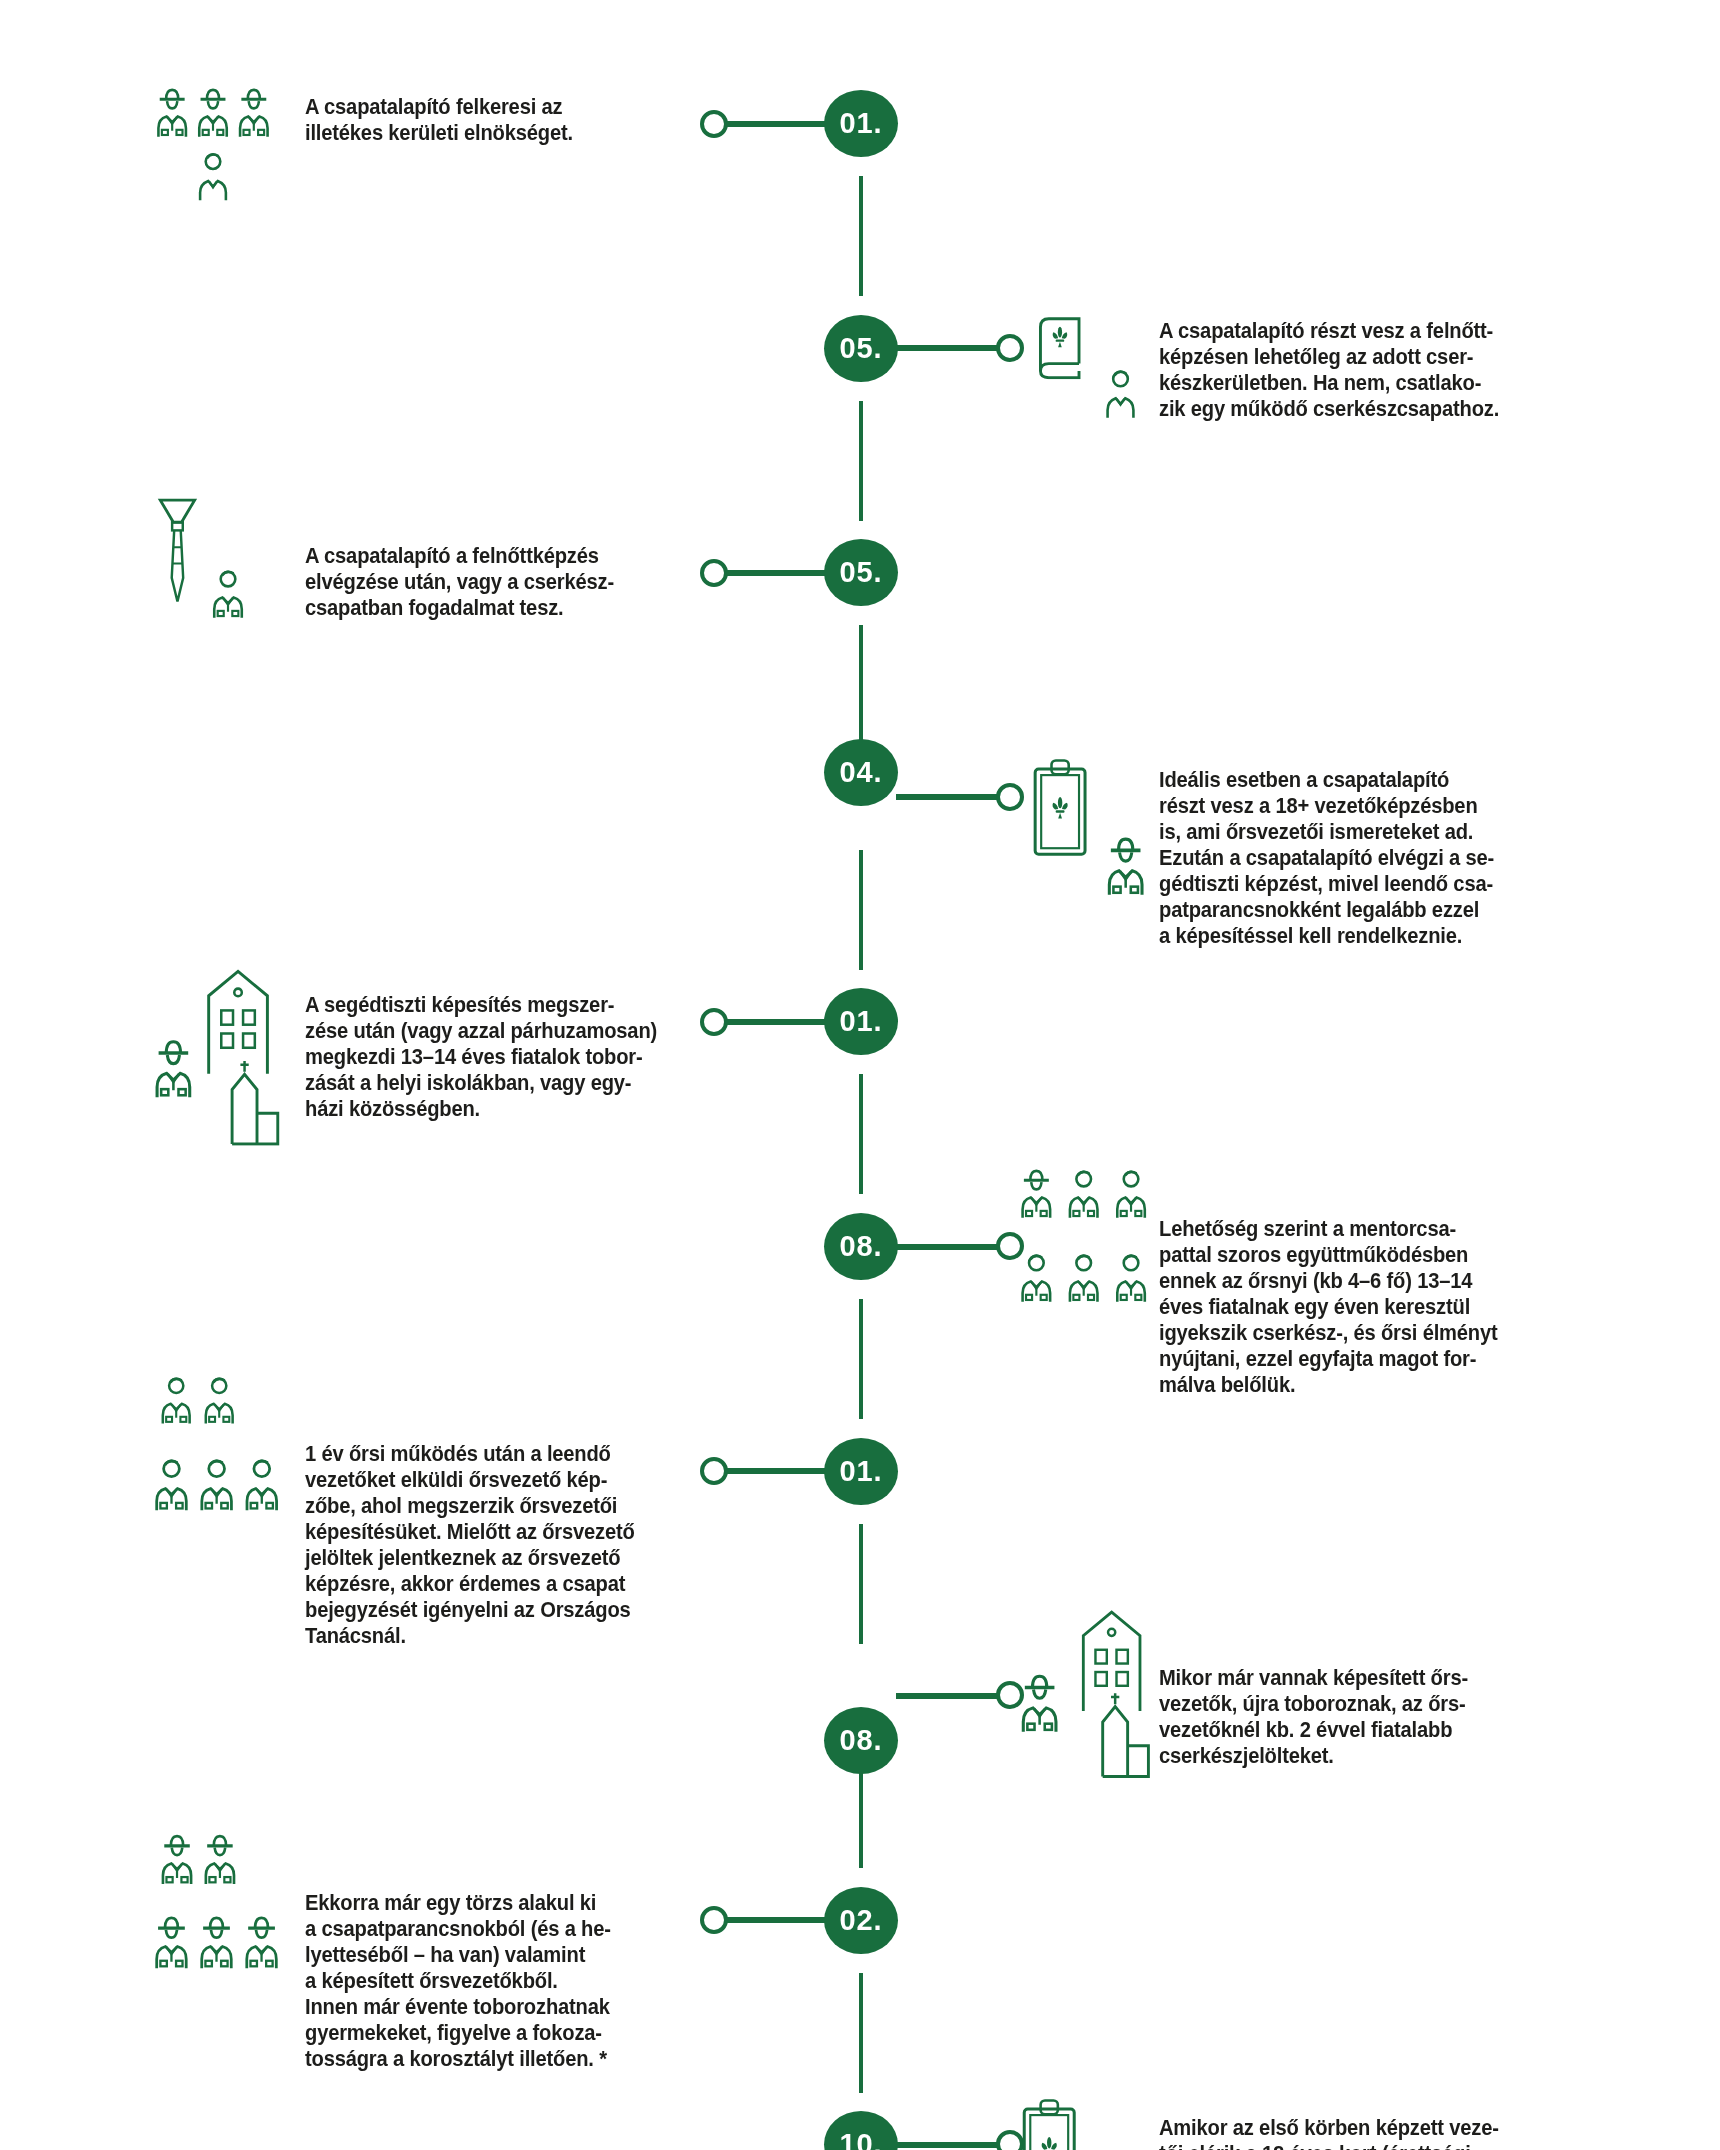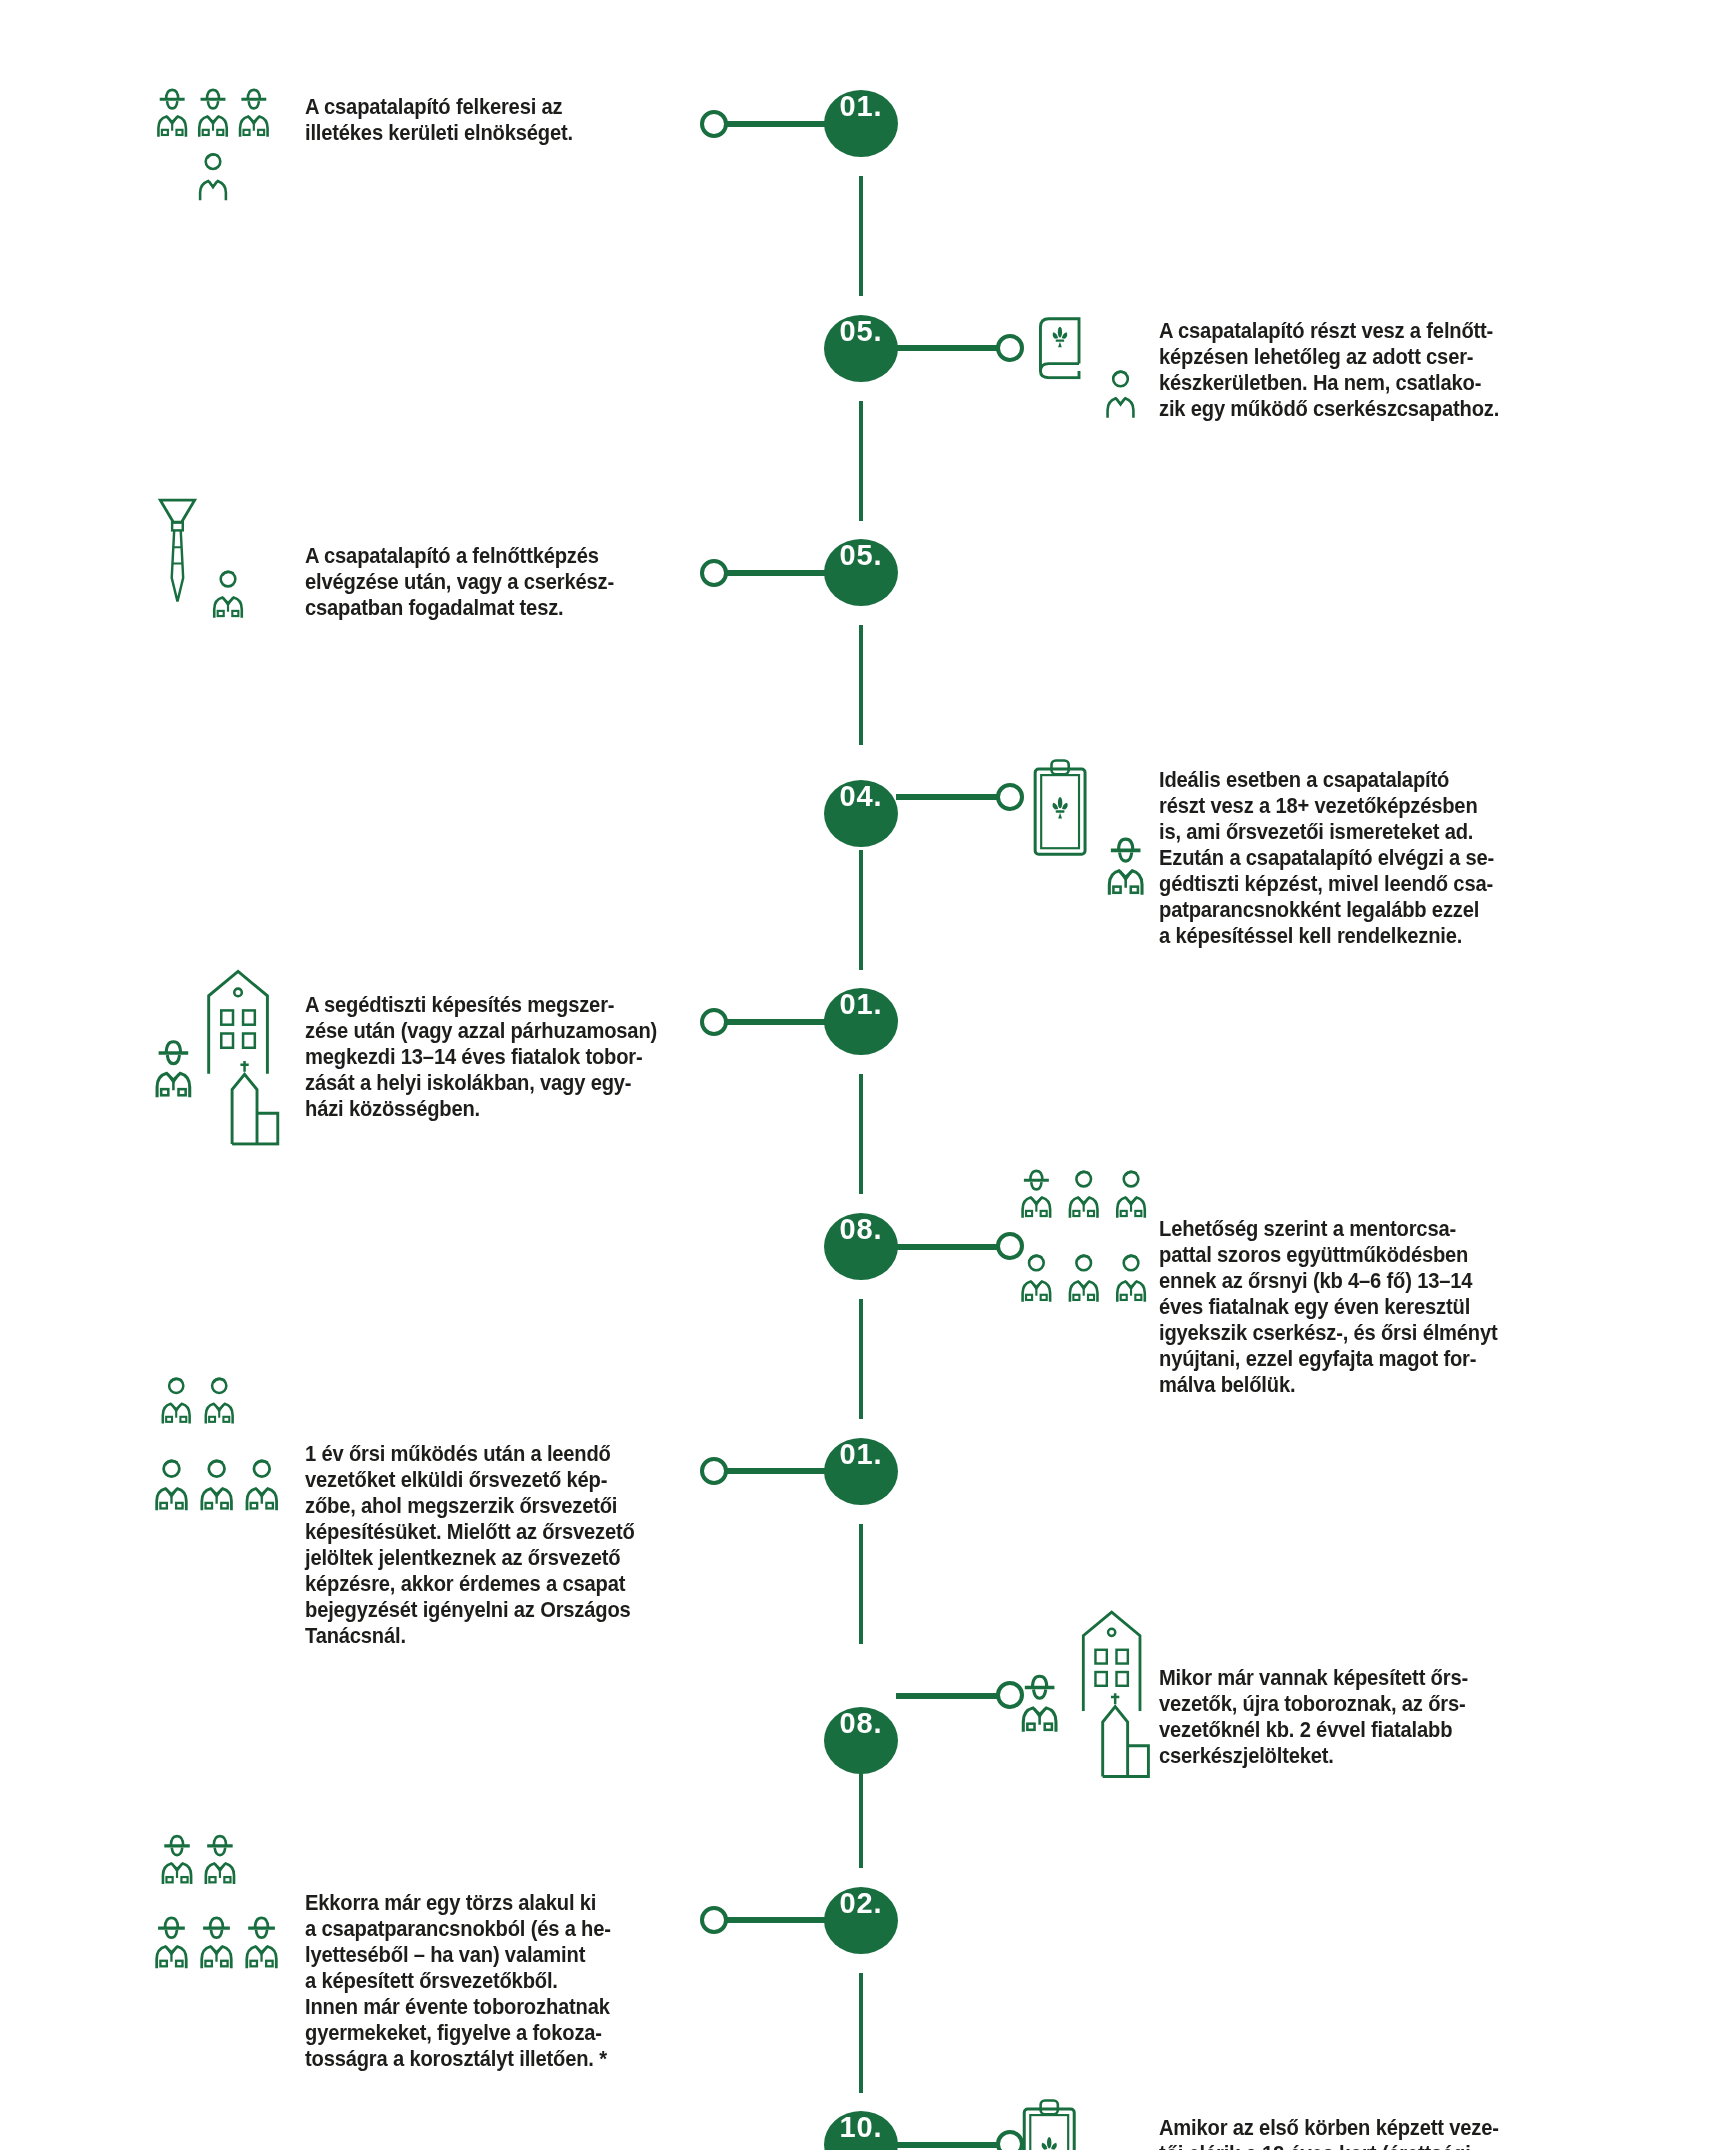--- a/index.html
+++ b/index.html
@@ -22,20 +22,21 @@
     background:var(--green);
   }
   .num-circle{
     position:absolute;
     left:824px;
     width:74px;
     height:67px;
     border-radius:50%;
     background:var(--green);
     display:flex;
+    align-items:center;
     justify-content:center;
   }
   .num-circle span{
     color:#fff;
     font-size:29px;
     font-weight:bold;
     letter-spacing:0.9px;
   }
   .ring{
     position:absolute;
@@ -208,21 +209,21 @@
       <use href="#sym-scout" x="125" y="165" width="80" height="120"></use>
     </svg>
   </div>
   <div class="step-text left" style="top:543px">A csapatalapító a felnőttképzés<br>elvégzése után, vagy a cserkész-<br>csapatban fogadalmat tesz.</div>
   <span class="ring left" style="top:559px"></span>
   <span class="hline left" style="top:570px"></span>
   <div class="num-circle" style="top:539px">
     <span>05.</span>
   </div>
 
-  <div class="num-circle" style="top:780px">
+  <div class="num-circle" style="top:739px">
     <span>04.</span>
   </div>
   <span class="hline right" style="top:794px"></span>
   <span class="ring right" style="top:783px"></span>
   <div class="icon" style="left:1030px;top:757px">
     <svg width="129" height="142" viewBox="0 0 300 330">
       <use href="#b-clip" x="0" y="0" width="140" height="235"></use>
       <use href="#sym-scout-hat" x="175" y="180" width="95" height="143"></use>
     </svg>
   </div>

